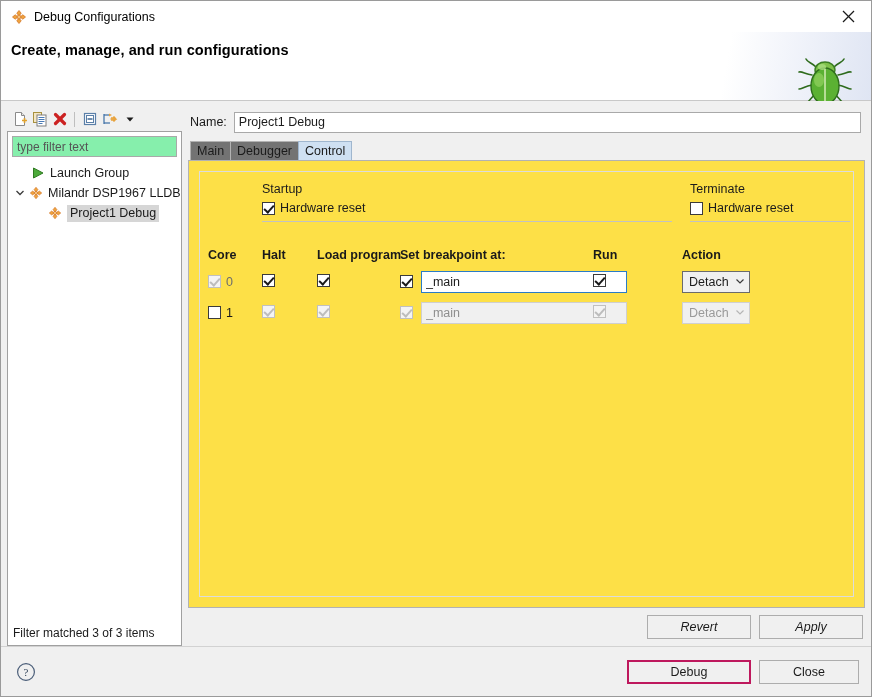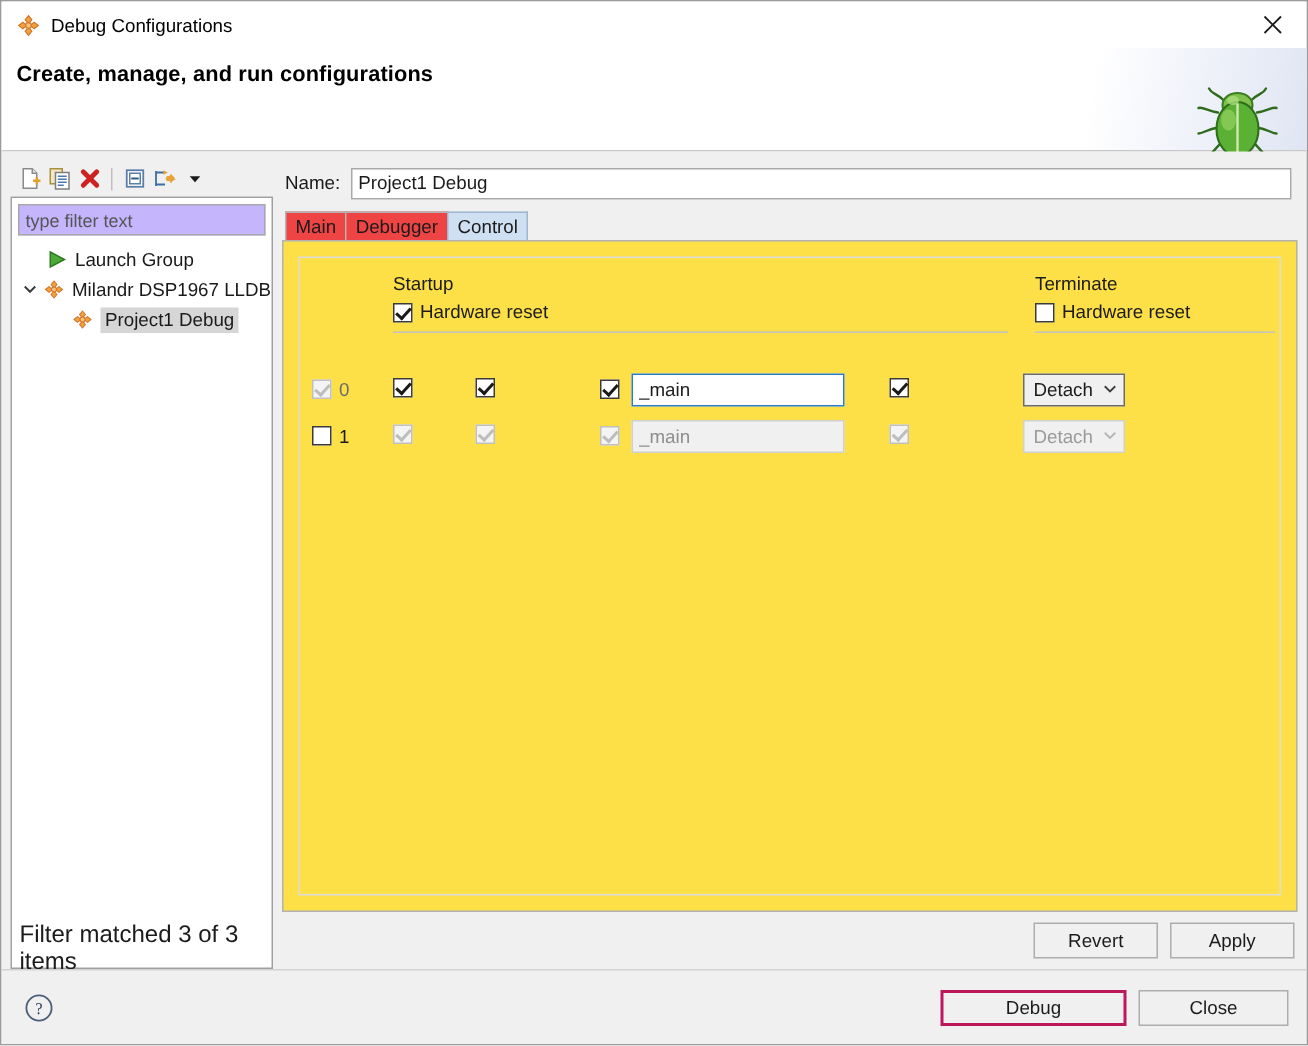--- a/index.html
+++ b/index.html
@@ -134,21 +134,21 @@
     display: flex;
     flex-direction: column;
     position: relative;
   }
   #filter-wrap { padding: 4px 4px 0 4px; }
   #filter-input {
     width: 100%;
     box-sizing: border-box;
     height: 21px;
     border: 1px solid #a9a9a9;
-    background: #c4b5fd;
+    background: #86efac;
     font-family: "Liberation Sans", sans-serif;
     font-size: 12px;
     color: #2b2b2b;
     padding: 0 4px;
     outline: none;
   }
   #filter-input::placeholder { color: #555; opacity: 1; }
   #tree-items {
     flex: 1 1 auto;
     padding-top: 6px;
@@ -179,21 +179,21 @@
   .tree-label { white-space: nowrap; }
   .tree-row.selected .tree-label {
     background: #d6d6d6;
     padding: 1px 3px 2px 3px;
   }
   #tree-status {
     height: 24px;
     display: flex;
     align-items: center;
     padding-left: 5px;
-    font-size: 16px;
+    font-size: 12px;
     color: #1b1b1b;
   }
 
   
   #right-panel {
     flex: 1 1 auto;
     display: flex;
     flex-direction: column;
     min-width: 0;
   }
@@ -230,21 +230,21 @@
     align-items: flex-end;
     height: 19px;
     padding-left: 2px;
     box-sizing: border-box;
   }
   .tab {
     height: 19px;
     box-sizing: border-box;
     border: 1px solid #b2b2b2;
     border-bottom: none;
-    background: #ef4444;
+    background: #737373;
     padding: 0 6px;
     display: flex;
     align-items: center;
     font-size: 12.5px;
     color: #1b1b1b;
     cursor: default;
     margin-right: -1px;
   }
   .tab.active {
     background: #cfe0f2;
@@ -308,21 +308,21 @@
   .c-load { position: absolute; left: 117px; }
   .c-bp   { position: absolute; left: 200px; }
   .c-run  { position: absolute; left: 393px; }
   .c-act  { position: absolute; left: 482px; }
 
   .core-cell { display: flex; align-items: center; }
   .core-num { margin-left: 5px; font-size: 12.5px; }
   .core-num.dim { color: #6d6d6d; }
 
   .bp-input {
-    width: 142px;
+    width: 206px;
     height: 22px;
     box-sizing: border-box;
     border: 1px solid #2a7cc7;
     background: #ffffff;
     font-family: "Liberation Sans", sans-serif;
     font-size: 12.5px;
     color: #1b1b1b;
     padding: 0 4px;
     outline: none;
     margin-left: 8px;
@@ -390,21 +390,21 @@
     border: 1px solid #adadad;
     background: #f0f0f0;
     font-family: "Liberation Sans", sans-serif;
     font-size: 12.5px;
     color: #1b1b1b;
     display: flex;
     align-items: center;
     justify-content: center;
     cursor: default;
   }
-  .btn.w88 { width: 83px; }
+  .btn.w88 { width: 104px; font-style: italic; }
 
   
   #footer {
     height: 49px;
     flex: 0 0 auto;
     background: #f0f0f0;
     border-top: 1px solid #d2d2d2;
     position: relative;
     display: flex;
     align-items: center;
@@ -618,20 +618,28 @@
                 <div class="st-check-row">
                   <span class="cbx"></span>
                   <span class="cb-label">Hardware reset</span>
                 </div>
                 <div class="st-rule"></div>
               </div>
             </div>
 
             <div id="grid">
 
+              <div class="grid-row grid-head">
+                <span class="c-core">Core</span>
+                <span class="c-halt">Halt</span>
+                <span class="c-load">Load program</span>
+                <span class="c-bp">Set breakpoint at:</span>
+                <span class="c-run">Run</span>
+                <span class="c-act">Action</span>
+              </div>
 
               <div class="grid-row">
                 <span class="c-core core-cell">
                   <span class="cbx dim checked"></span>
                   <span class="core-num dim">0</span>
                 </span>
                 <span class="c-halt">
                   <span class="cbx checked"></span>
                 </span>
                 <span class="c-load">

